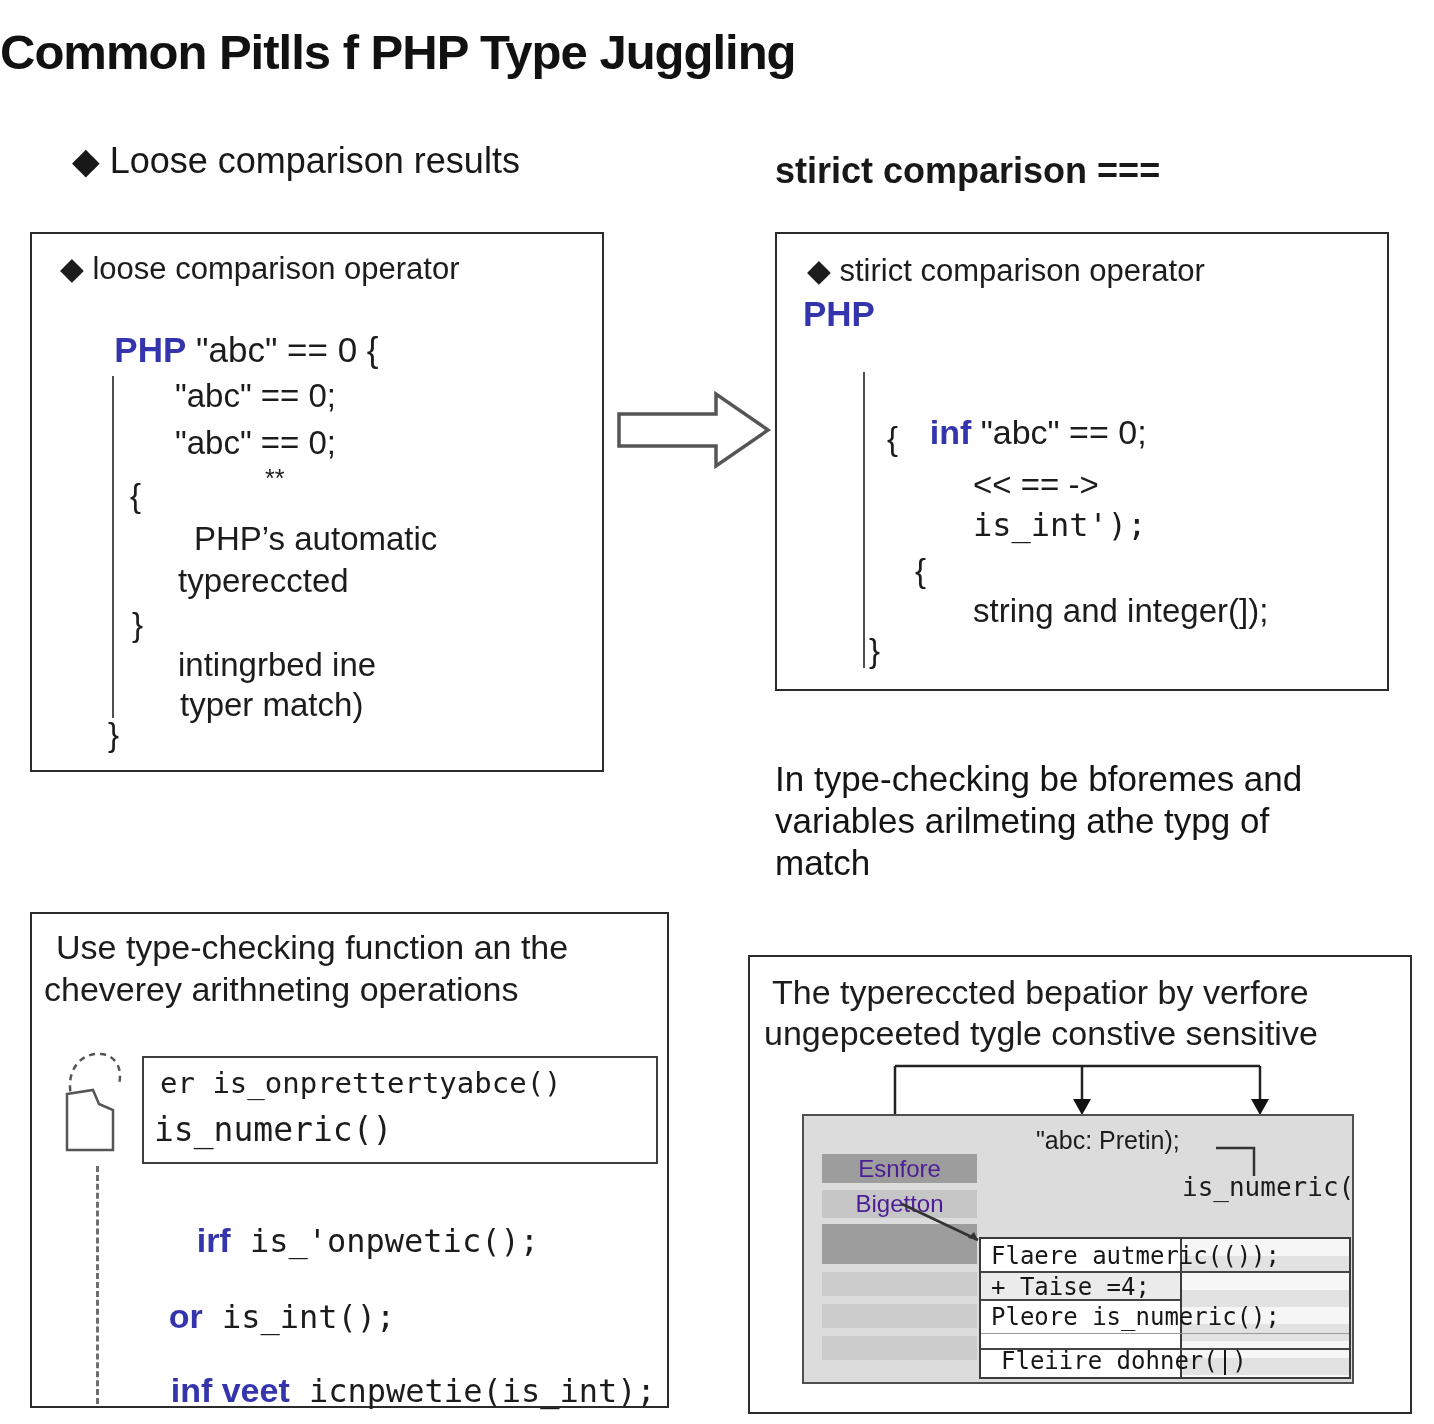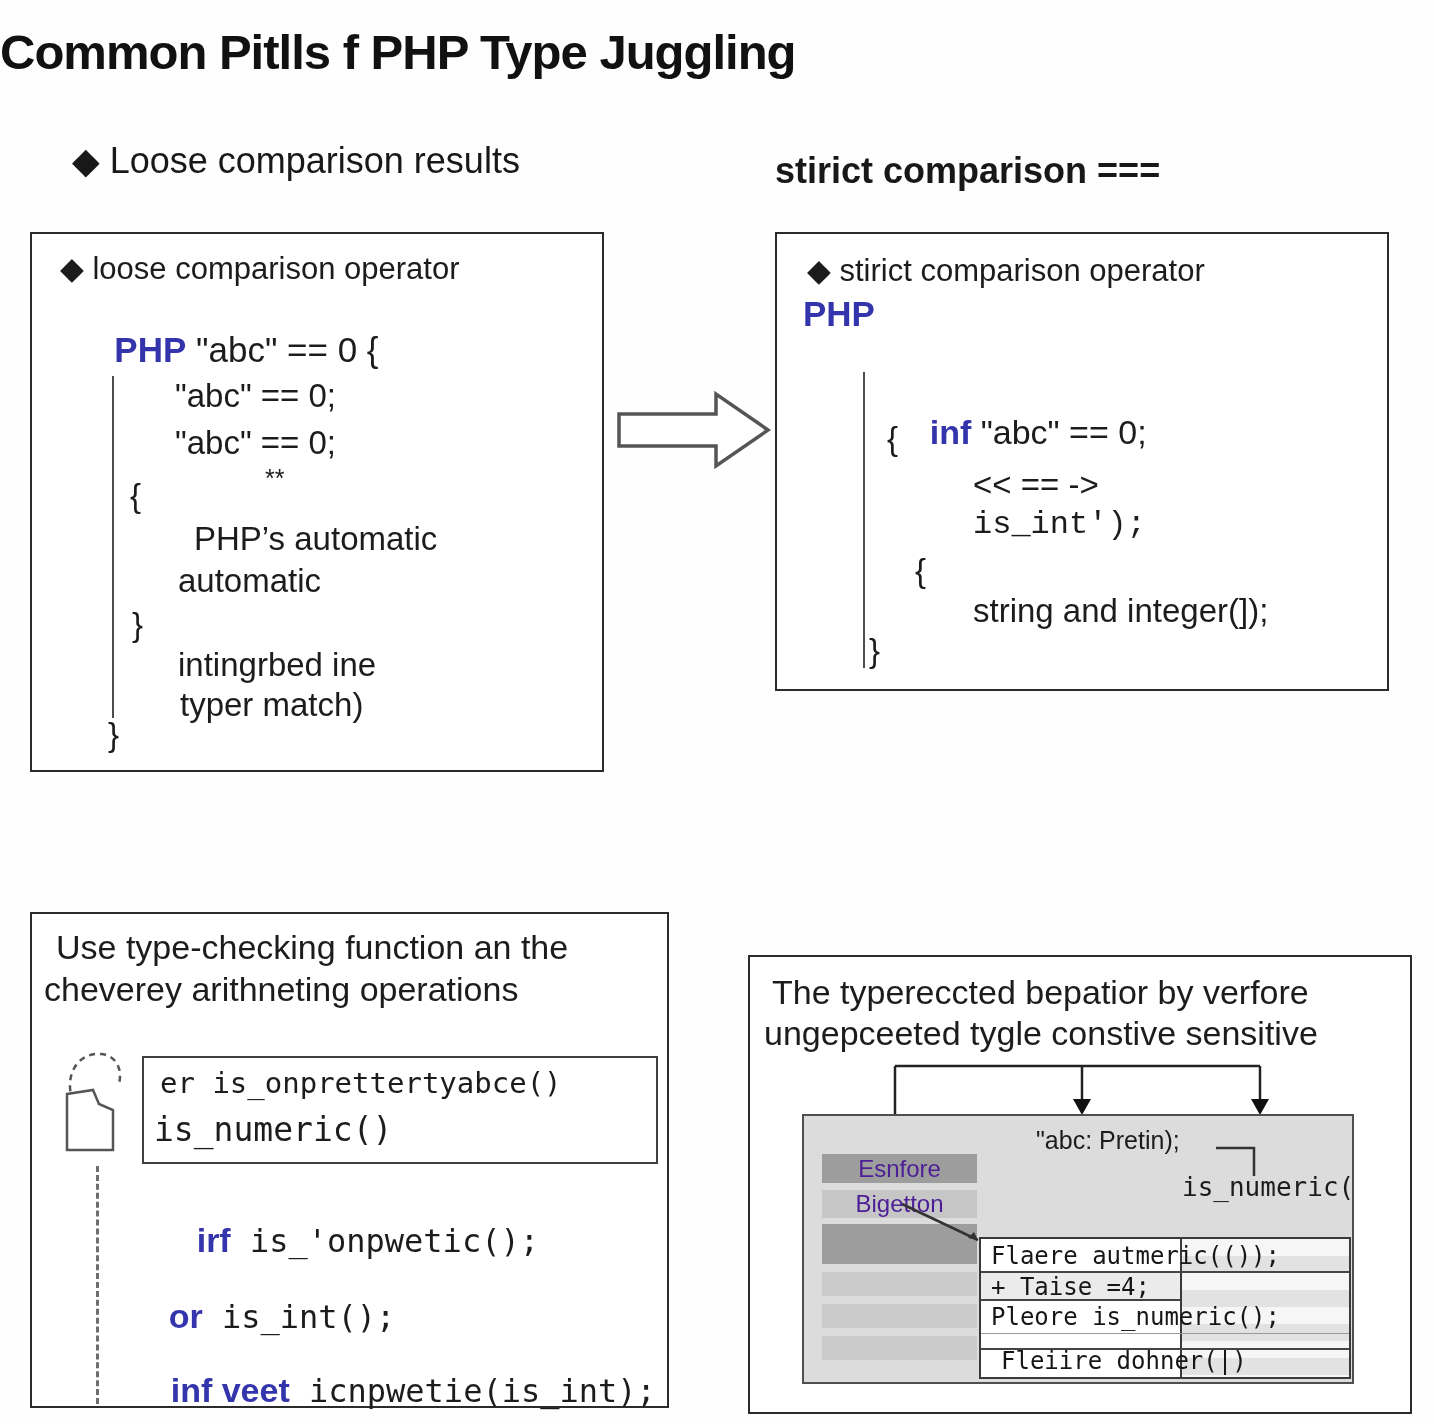--- a/index.html
+++ b/index.html
@@ -47,46 +47,51 @@
     <div class="cl" style="left:28px;top:16px;font-size:31px;">◆ loose comparison operator</div>
     <div class="cl pre" style="left:24px;top:56px;font-size:35px;">
       <span class="kw">PHP</span><span> "abc" == 0 {</span>
     </div>
     <div class="guide" style="left:80px;top:142px;height:342px;"></div>
     <div class="cl pre" style="left:143px;top:143px;">"abc" == 0;</div>
     <div class="cl pre" style="left:143px;top:190px;">"abc" == 0;</div>
     <div class="cl" style="left:233px;top:230px;font-size:25px;">**</div>
     <div class="cl" style="left:98px;top:243px;">{</div>
     <div class="cl" style="left:162px;top:286px;">PHP’s automatic</div>
-    <div class="cl" style="left:146px;top:328px;">automatic</div>
+    <div class="cl" style="left:146px;top:328px;">typereccted</div>
     <div class="cl" style="left:100px;top:372px;">}</div>
     <div class="cl" style="left:146px;top:412px;">intingrbed ine</div>
     <div class="cl" style="left:148px;top:452px;text-align:right;">typer match)</div>
     <div class="cl" style="left:76px;top:482px;">}</div>
   </div>
 
   <svg class="abs" style="left:616px;top:386px;" width="158" height="88" viewBox="0 0 158 88">
     <polygon points="3,28 100,28 100,8 152,44 100,80 100,60 3,60" fill="#ffffff" stroke="#555555" stroke-width="3.5"></polygon>
   </svg>
 
   <div class="box" style="left:775px;top:232px;width:610px;height:455px;">
     <div class="cl" style="left:30px;top:18px;font-size:31px;">◆ stirict comparison operator</div>
     <div class="cl kw" style="left:26px;top:60px;font-size:35px;">PHP</div>
     <div class="guide" style="left:86px;top:138px;height:296px;"></div>
     <div class="cl pre" style="left:96px;top:140px;font-size:34px;">
       <span class="kw">inf</span><span> "abc" == 0;</span>
     </div>
     <div class="cl" style="left:110px;top:186px;">{</div>
     <div class="cl" style="left:196px;top:232px;">&lt;&lt; == -&gt;</div>
-    <div class="cl mono" style="left:196px;top:272px;font-size:32px;font-family:Liberation Mono, monospace;">is_int');</div>
+    <div class="cl mono" style="left:196px;top:272px;font-size:32px;">is_int');</div>
     <div class="cl" style="left:138px;top:318px;">{</div>
     <div class="cl" style="left:196px;top:358px;">string and integer(]);</div>
     <div class="cl" style="left:92px;top:398px;">}</div>
   </div>
 
+  <div class="abs note" style="left:775px;top:758px;width:630px;">
+    <div>In type-checking be bforemes and</div>
+    <div>variables arilmeting athe typg of</div>
+    <div>match</div>
+  </div>
 
   <div class="box" style="left:30px;top:912px;width:635px;height:492px;">
     <div class="cl" style="left:24px;top:14px;font-size:34px;">Use type-checking function an the</div>
     <div class="cl" style="left:12px;top:56px;font-size:34px;">cheverey arithneting operations</div>
 
     <svg class="abs" style="left:25px;top:130px;" width="82" height="112" viewBox="0 0 82 112">
       <path d="M16,58 C6,30 22,8 44,10 C58,11 66,24 62,40" fill="none" stroke="#555" stroke-width="2.5" stroke-dasharray="6 5"></path>
       <path d="M10,50 L36,46 L42,60 L56,66 L56,106 L10,106 Z" fill="#ffffff" stroke="#555" stroke-width="2.5"></path>
     </svg>
 

